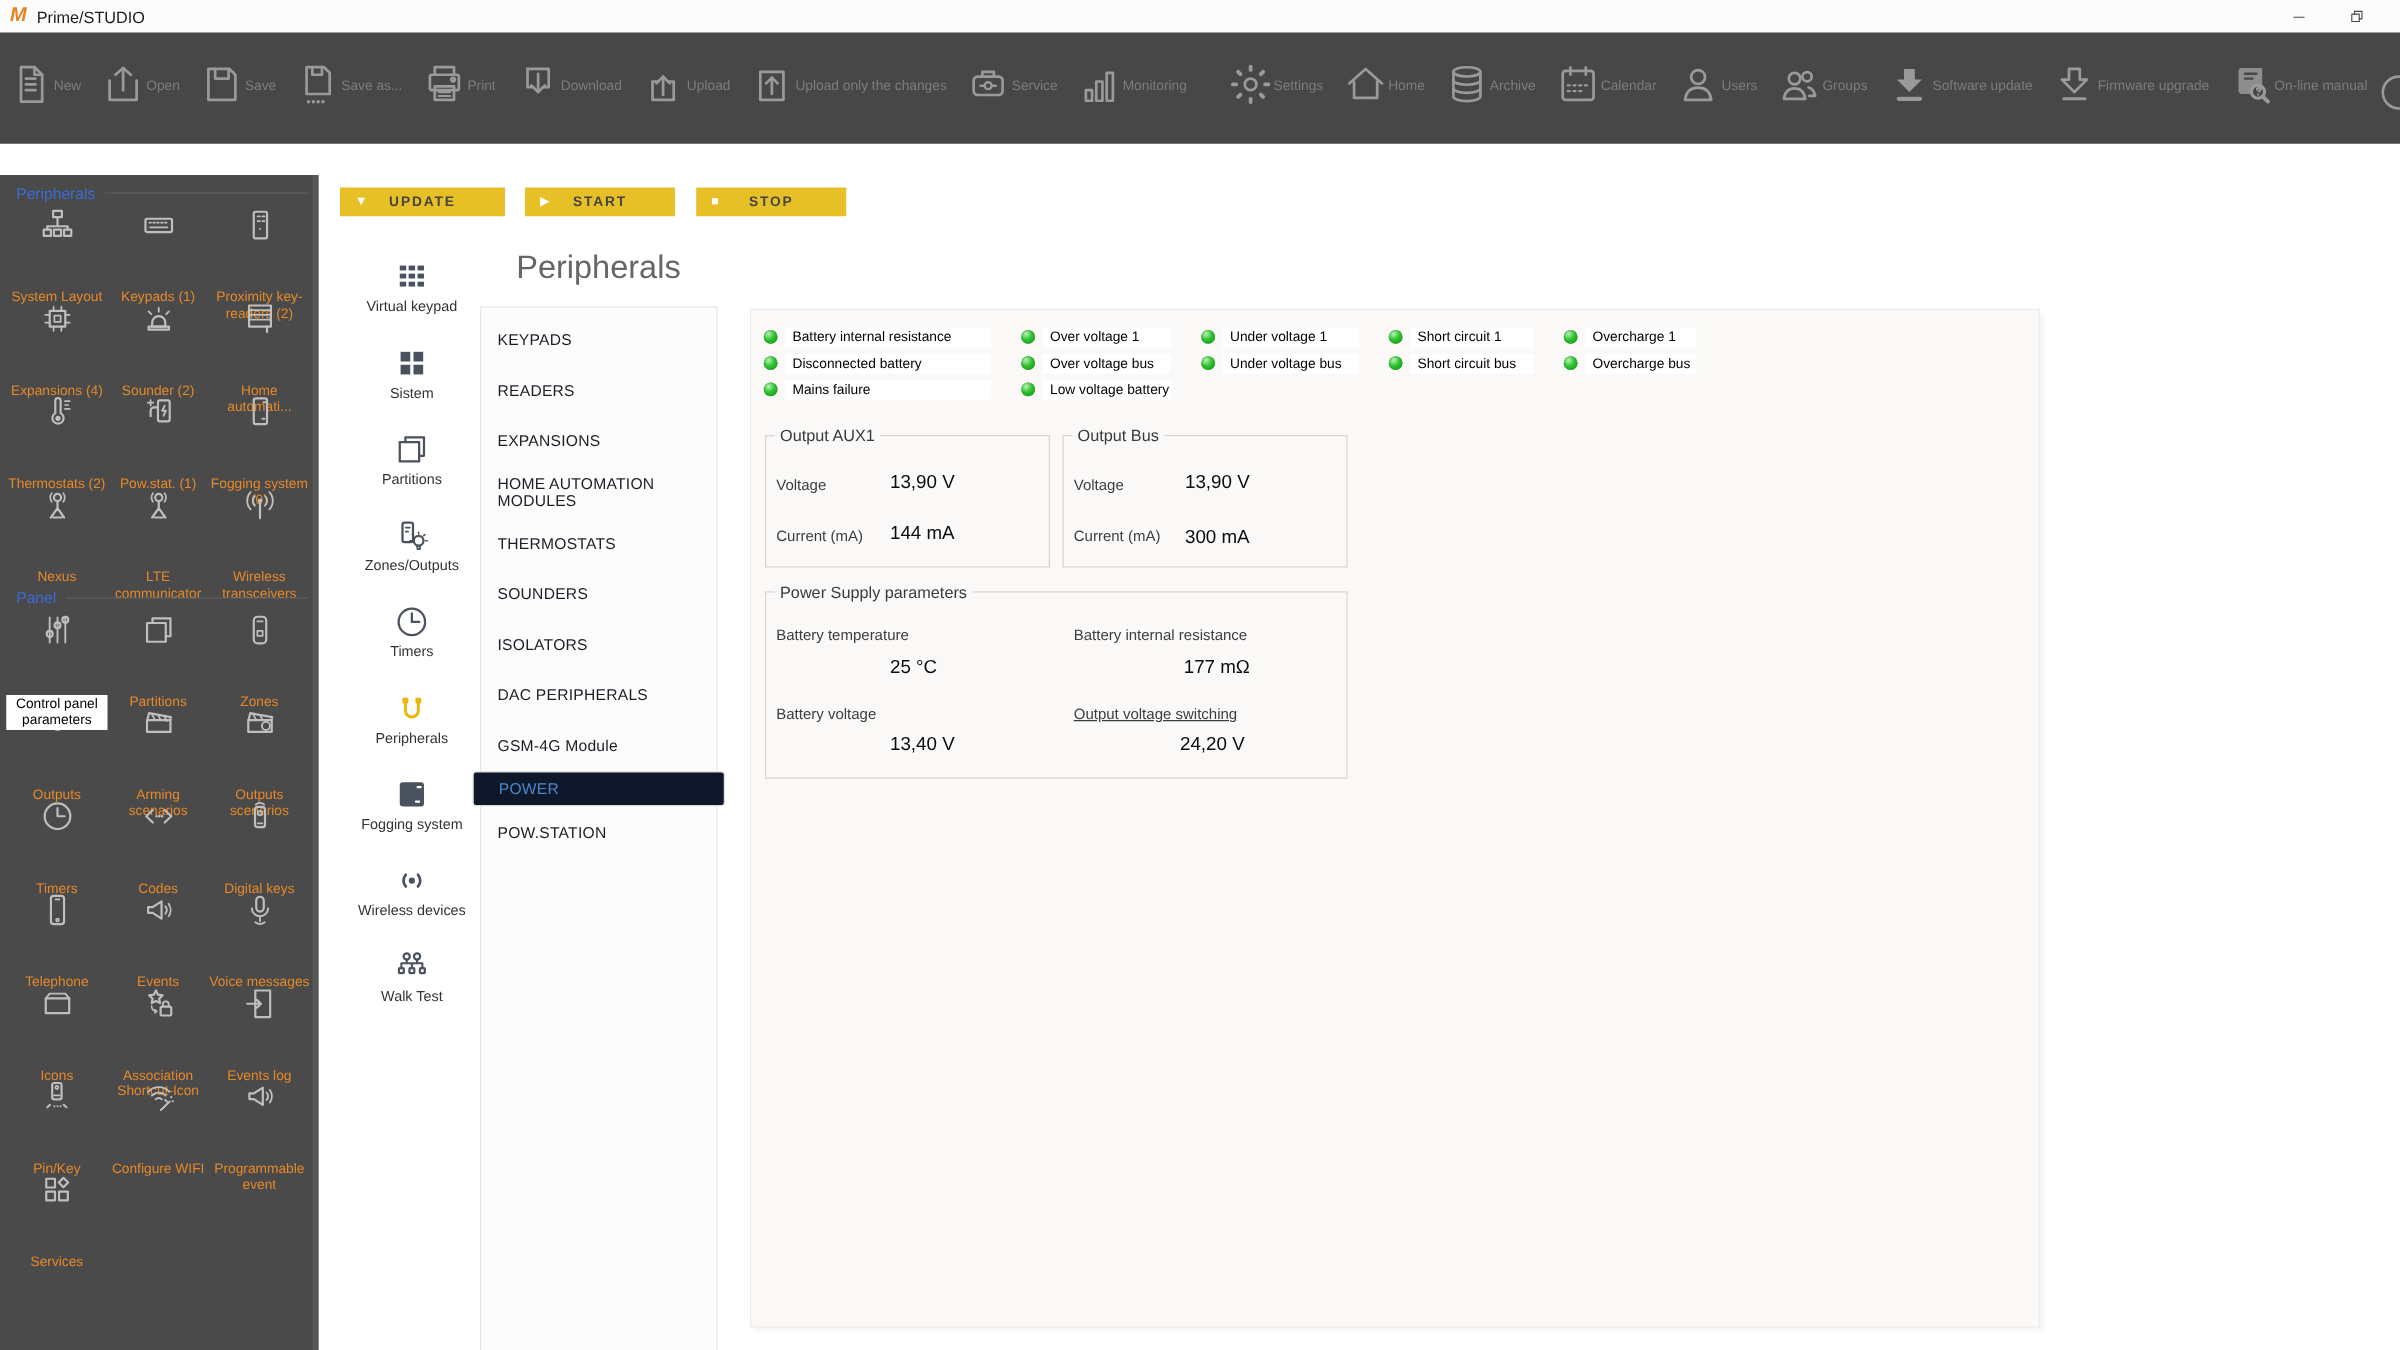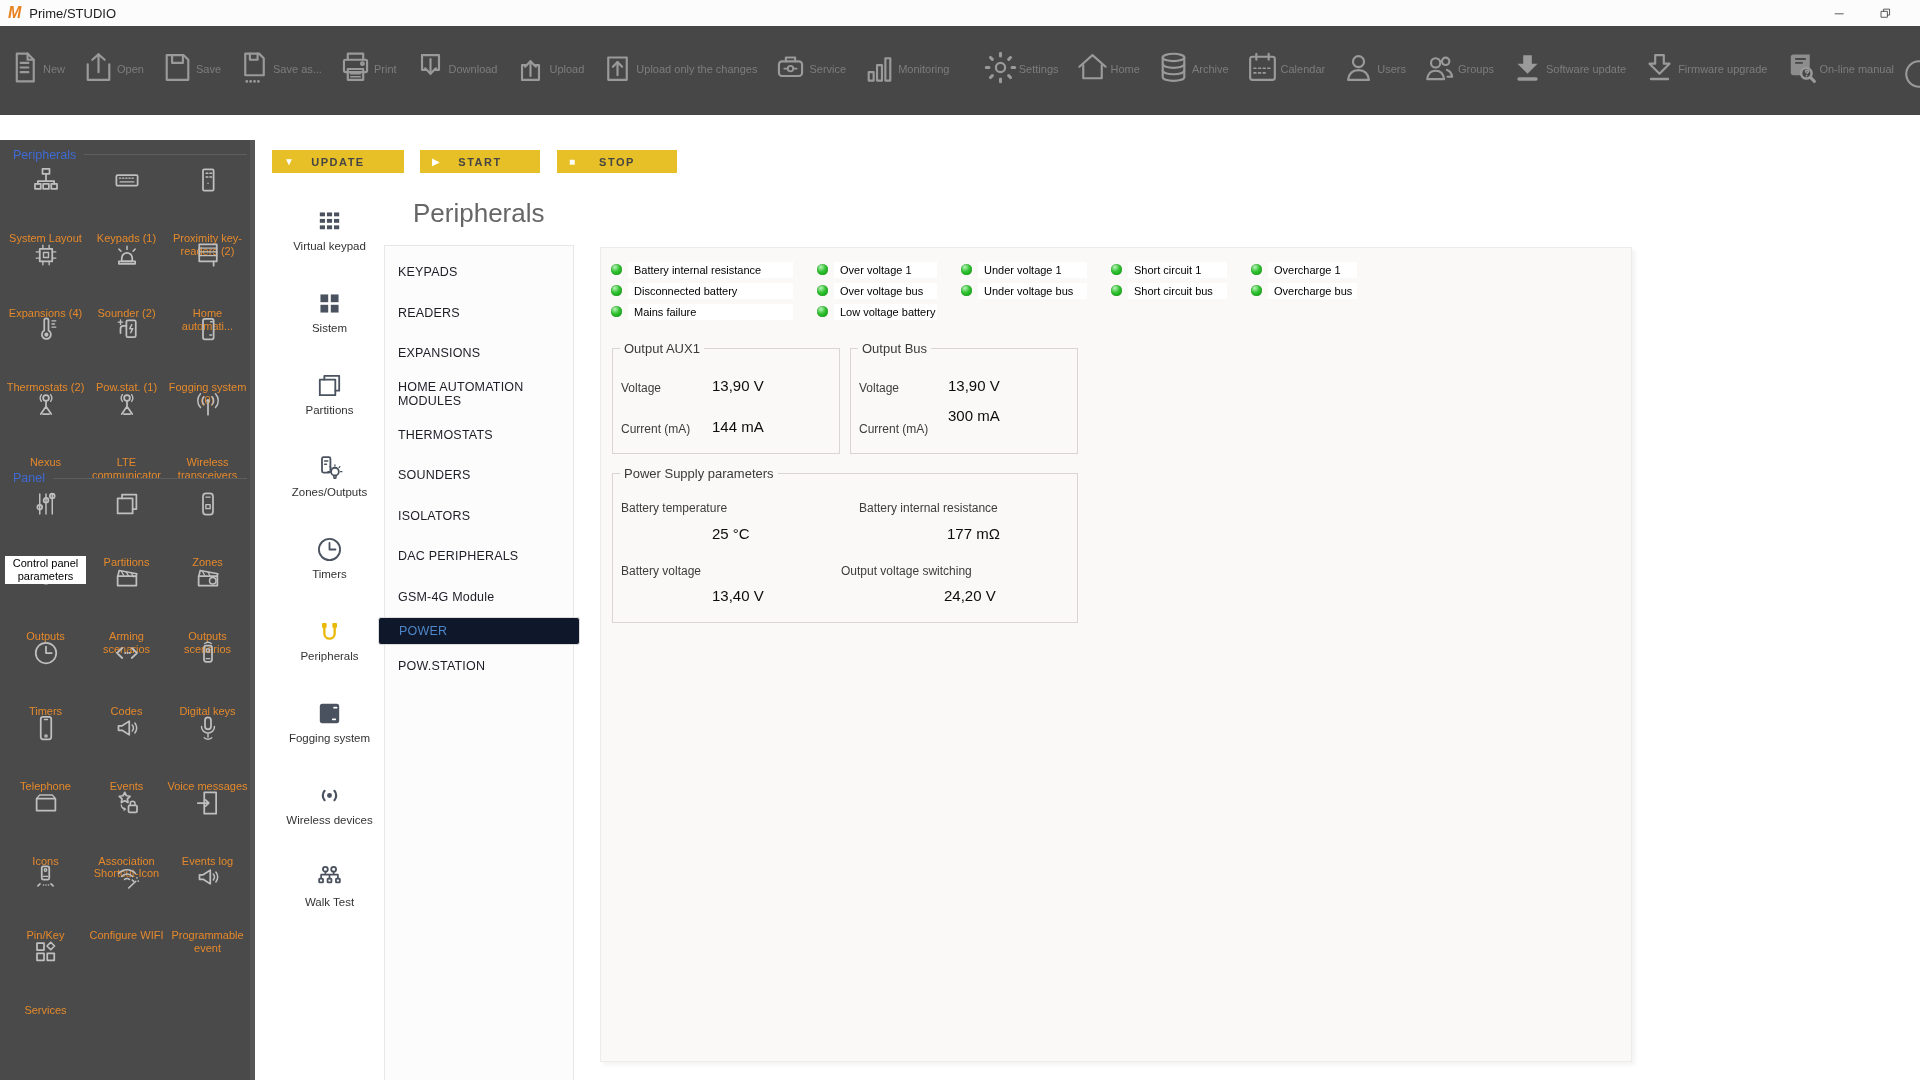--- a/index.html
+++ b/index.html
@@ -39,21 +39,21 @@
   .sec-title { color:#3e6bd3; font-size:12.5px; }
   .sec-rule { flex:1; height:1px; background:#5e5e5e; margin-left:8px; }
   .sec-grid { display:grid; grid-template-columns:repeat(3, 81px); grid-auto-rows:74.7px; padding:2px 0 0 5px; }
   .side-item { display:flex; flex-direction:column; align-items:center; text-align:center; cursor:pointer;gap:36px; }
   .side-item .icw { height:34px; display:flex; align-items:center; color:#bfbfbf; }
   .side-item .ic { width:30px; height:30px; }
   .side-label { font-size:11px; line-height:1.18; color:#e5892b; margin-top:1px; }
   .side-item.hl .side-label { background:#fff; color:#000; padding:1px 3px; z-index:3; }
 
   
-  .navcol { position:absolute; left:255px; top:140px; width:149px; height:940px; background:#fff; display:flex; flex-direction:column; align-items:center; padding-top:64px; gap:34px; }
+  .navcol { position:absolute; left:255px; top:140px; width:149px; height:940px; background:#fff; display:flex; flex-direction:column; align-items:center; padding-top:64px; gap:21px; }
   .nav-item { display:flex; flex-direction:column; align-items:center; width:100%; cursor:pointer; }
   .nav-item .icw { height:34px; display:flex; align-items:center; color:#49525e; }
   .nav-item .ic { width:31px; height:31px; }
   .nav-label { font-size:11.5px; color:#333; margin-top:2px; white-space:nowrap; }
   .nav-item.active .icw { color:#eab808; }
 
   
   .act-btn { position:absolute; top:150px; height:23px; background:#e7bf27; display:flex; align-items:center; justify-content:center; cursor:pointer; }
   .act-sym { position:absolute; left:12px; color:#fff; font-size:10px; line-height:1; }
   .act-label { font-size:11px; font-weight:bold; color:#454545; letter-spacing:1.5px; }
@@ -829,29 +829,29 @@
       <span class="gvalue" style="left:99px; top:28px;">13,90 V</span>
       <span class="glabel" style="left:8px; top:73px;">Current (mA)</span>
       <span class="gvalue" style="left:99px; top:69px;">144 mA</span>
     </div>
 
     <div class="group" style="left:249px; top:100px; width:228px; height:106px;">
       <span class="gtitle">Output Bus</span>
       <span class="glabel" style="left:8px; top:32px;">Voltage</span>
       <span class="gvalue" style="left:97px; top:28px;">13,90 V</span>
       <span class="glabel" style="left:8px; top:73px;">Current (mA)</span>
-      <span class="gvalue" style="left:97px; top:58px;">300 mA</span>
+      <span class="gvalue" style="left:97px; top:72px;">300 mA</span>
     </div>
 
     <div class="group" style="left:11px; top:225px; width:466px; height:150px;">
       <span class="gtitle">Power Supply parameters</span>
       <span class="glabel" style="left:8px;   top:27px;">Battery temperature</span>
       <span class="gvalue" style="left:99px;  top:51px;">25 °C</span>
       <span class="glabel" style="left:246px; top:27px;">Battery internal resistance</span>
       <span class="gvalue" style="left:334px; top:51px;">177 mΩ</span>
       <span class="glabel" style="left:8px;   top:90px;">Battery voltage</span>
       <span class="gvalue" style="left:99px;  top:113px;">13,40 V</span>
-      <span class="glabel" style="left:228px; top:90px;">Output voltage switching</span>
+      <span class="glabel" style="left:246px; top:90px;text-decoration:underline;">Output voltage switching</span>
       <span class="gvalue" style="left:331px; top:113px;">24,20 V</span>
     </div>
   </div>
 
 </div>
 
 </body></html>

